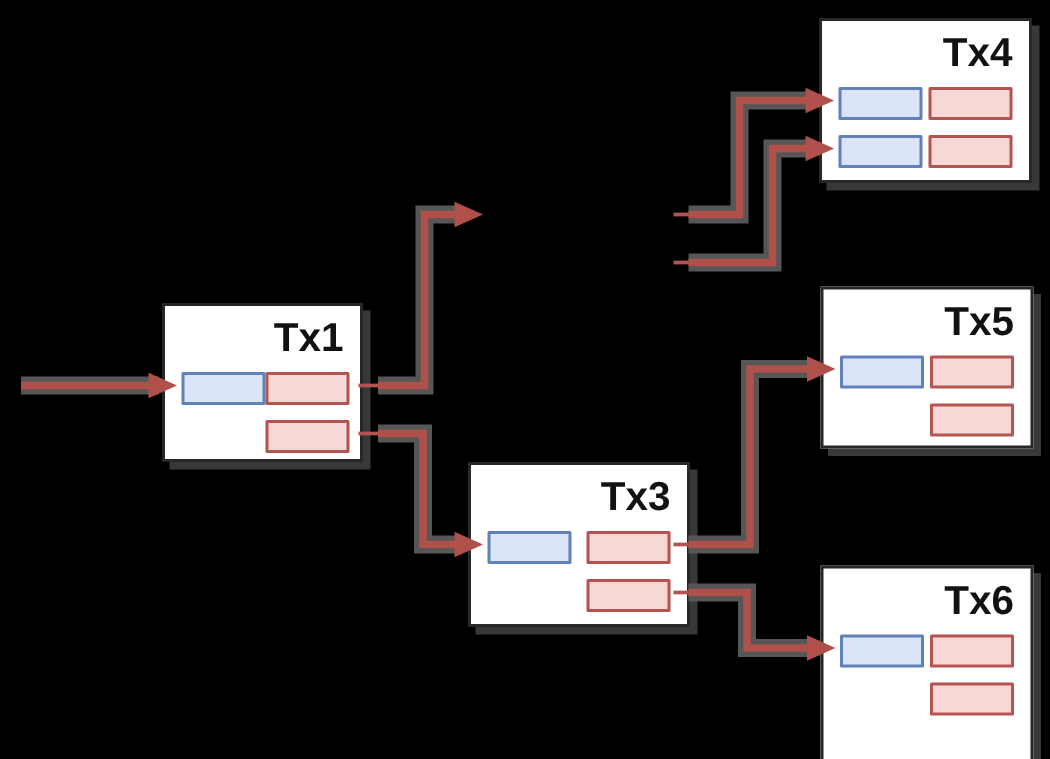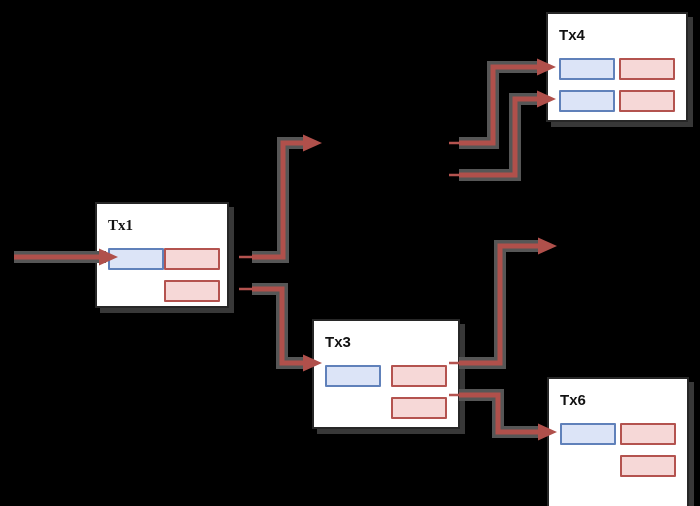--- a/index.html
+++ b/index.html
@@ -26,40 +26,40 @@
   .node{
     position:absolute;
     box-sizing:border-box;
     background:var(--node-fill);
     border:2px solid var(--node-border);
     box-shadow:5px 5px 0 var(--node-shadow);
     padding:6px 11px 0 11px;
   }
   .node-title{
     height:30px;line-height:30px;
-    text-align:left;
-    font-size:15px;font-weight:600;
+    text-align:right;
+    font-size:27px;font-weight:600;
     color:var(--title-color);
   }
   .slots{
     margin-top:8px;
     display:flex;
     justify-content:space-between;
   }
   .col{display:flex;flex-direction:column;gap:10px;}
   .slot{
     box-sizing:border-box;
     width:56px;height:22px;
     border-radius:1px;
   }
   .slot.input{background:var(--input-fill);border:2px solid var(--input-border);}
   .slot.output{background:var(--output-fill);border:2px solid var(--output-border);}
-  .node-tx1{left:95px;top:202px;width:134px;height:106px;font-family:Liberation Serif, serif;}
+  .node-tx1{left:108px;top:202px;width:134px;height:106px;}
   .node-tx2{left:312px;top:88px; width:148px;height:110px;}
-  .node-tx3{left:312px;top:308px;width:148px;height:110px;margin-top:11px;}
+  .node-tx3{left:312px;top:308px;width:148px;height:110px;}
   .node-tx4{left:546px;top:12px; width:142px;height:110px;}
   .node-tx5{left:547px;top:191px;width:142px;height:108px;}
   .node-tx6{left:547px;top:377px;width:142px;height:135px;}
   svg.wires{
     position:absolute;left:0;top:0;
     pointer-events:none;
   }
   .wire-shadow{fill:none;stroke:var(--wire-shadow);stroke-width:12;stroke-linejoin:miter;stroke-linecap:butt;}
   .wire-line{fill:none;stroke:var(--wire);stroke-width:5;stroke-linejoin:miter;stroke-linecap:butt;}
   .wire-head{fill:var(--wire);stroke:none;}
@@ -104,20 +104,32 @@
           <div class="slot input"></div>
           <div class="slot input"></div>
         </div>
       <div class="col col-outputs">
           <div class="slot output"></div>
           <div class="slot output"></div>
         </div>
     </div>
   </div>
 
+  <div class="node node-tx5">
+    <div class="node-title">Tx5</div>
+    <div class="slots">
+      <div class="col col-inputs">
+          <div class="slot input"></div>
+        </div>
+      <div class="col col-outputs">
+          <div class="slot output"></div>
+          <div class="slot output"></div>
+        </div>
+    </div>
+  </div>
 
   <div class="node node-tx6">
     <div class="node-title">Tx6</div>
     <div class="slots">
       <div class="col col-inputs">
           <div class="slot input"></div>
         </div>
       <div class="col col-outputs">
           <div class="slot output"></div>
           <div class="slot output"></div>

